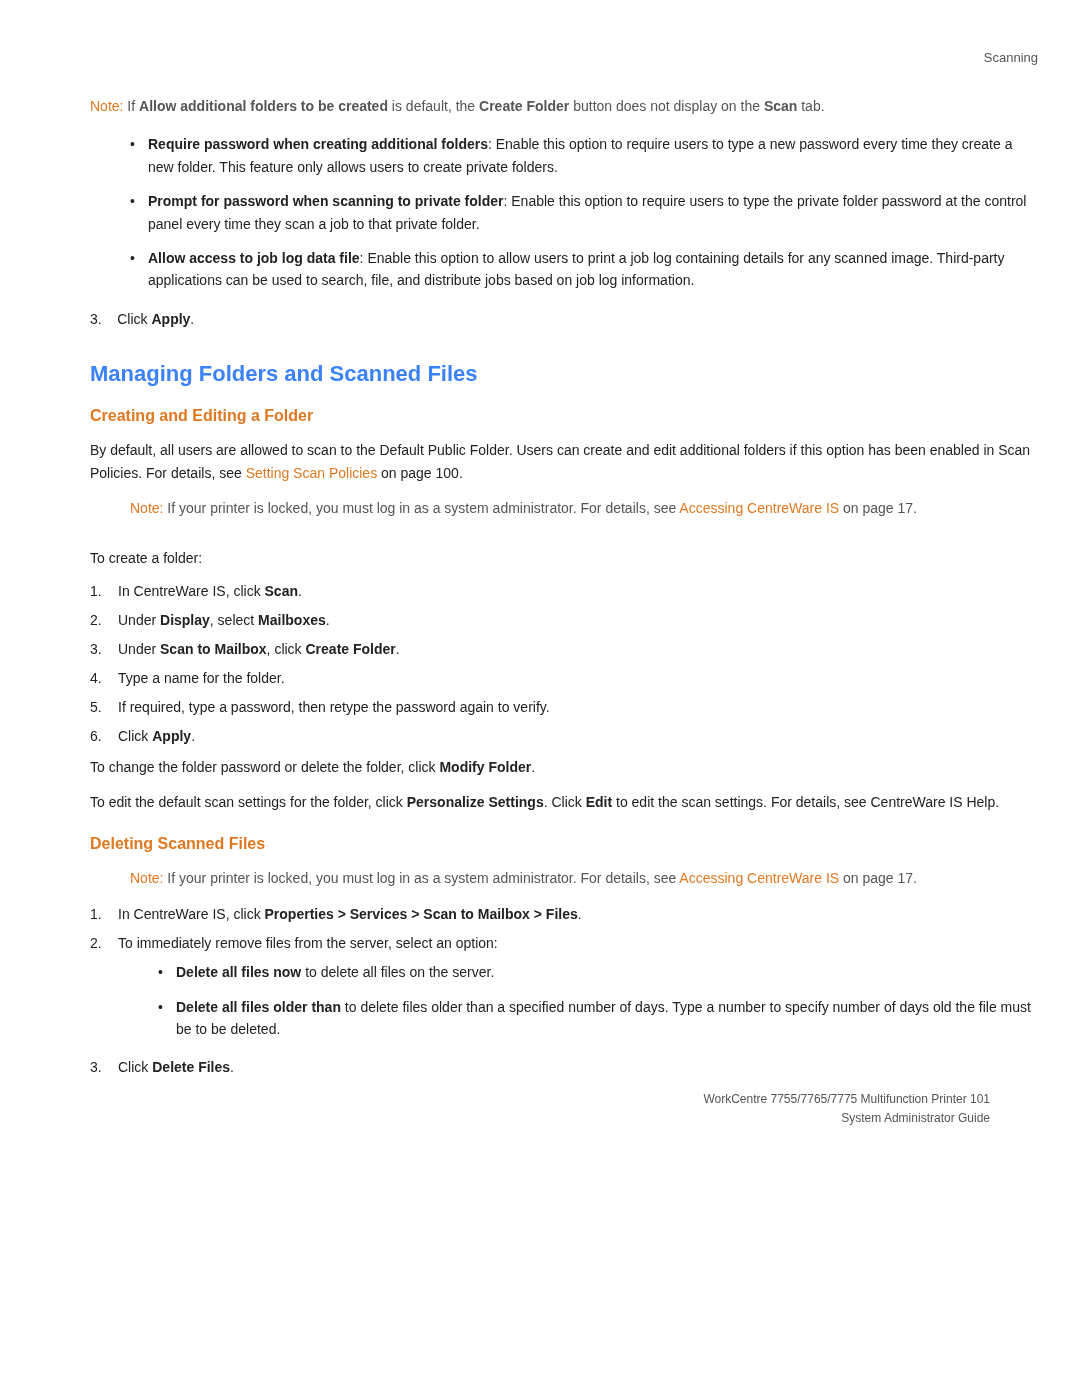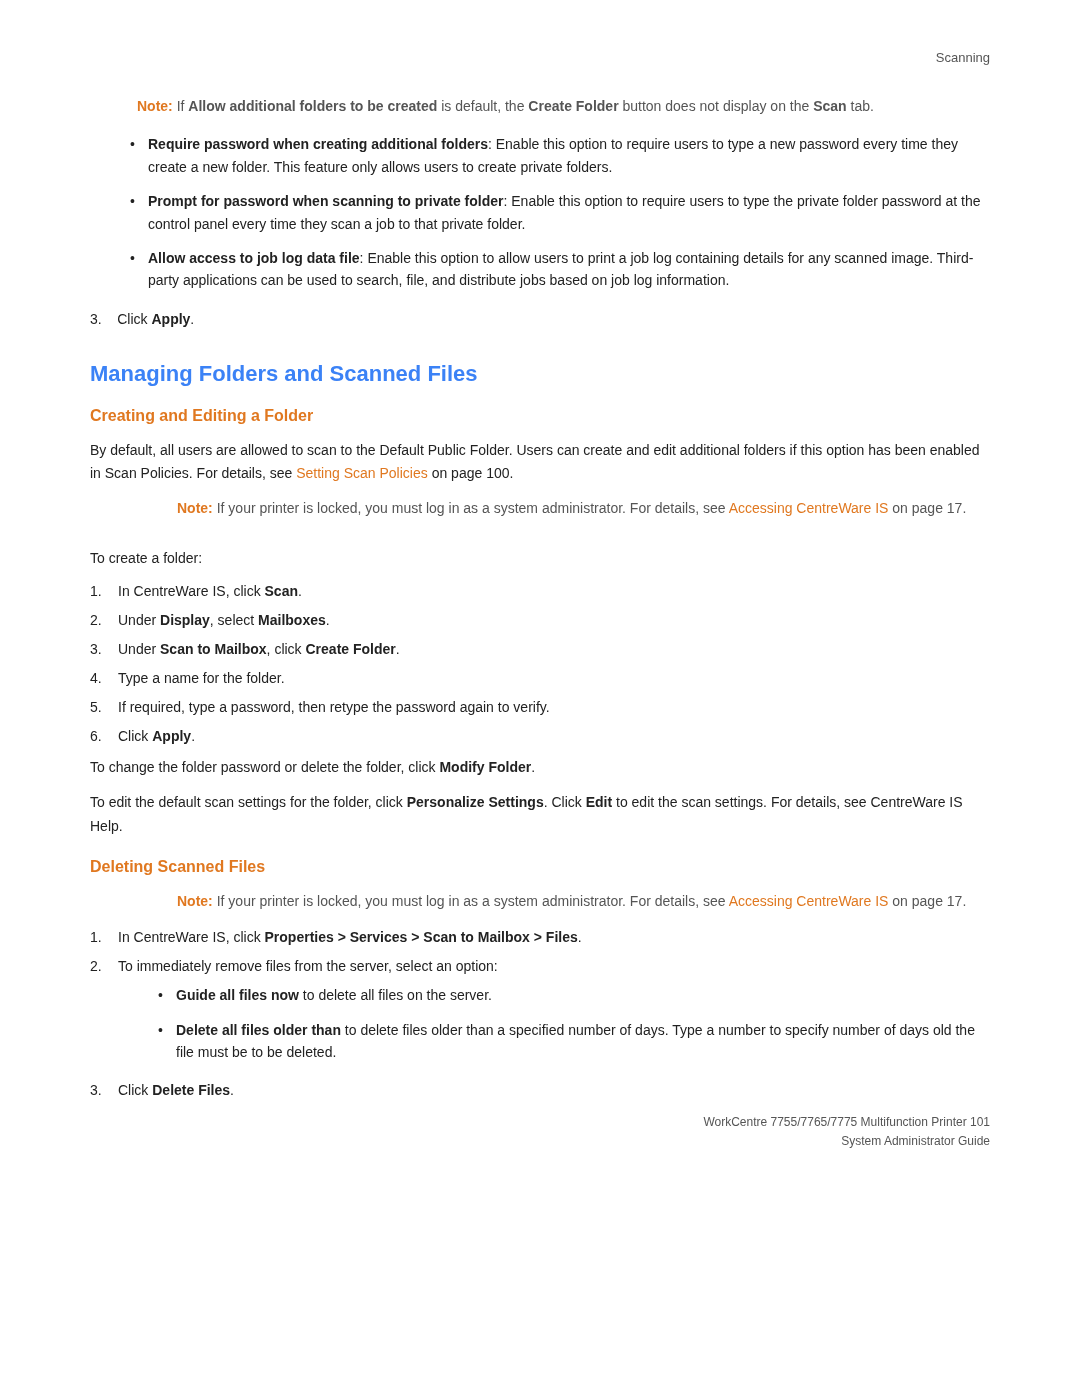--- a/index.html
+++ b/index.html
@@ -12,42 +12,41 @@
       background: #ffffff;
       font-family: Arial, Helvetica, sans-serif;
       font-size: 14px;
       color: #222222;
       width: 1080px;
       min-height: 1397px;
       position: relative;
     }
 
     .page-container {
-      padding: 50px 90px 80px 90px;
+      padding: 50px 42px 80px 90px;
       position: relative;
     }
 
     .page-header {
       text-align: right;
       font-size: 13px;
       color: #555555;
       margin-bottom: 30px;
     }
 
     .note-block {
       color: #555555;
       font-size: 14px;
       margin-bottom: 16px;
       line-height: 1.6;
     }
 
     .note-label {
       color: #e07820;
-      font-weight: bold;
-      margin-left: 47px;
+      font-weight: normal;
     }
 
     .bullet-list {
       list-style: none;
       margin: 0 0 16px 40px;
     }
 
     .bullet-list li {
       position: relative;
       padding-left: 18px;
@@ -212,21 +211,21 @@
       <span>In CentreWare IS, click <span class="bold-text">Properties &gt; Services &gt; Scan to Mailbox &gt; Files</span>.</span>
     </div>
     <div class="body-text" style="display:flex; margin-bottom:6px;">
       <span style="min-width:28px;">2.</span>
       <span>To immediately remove files from the server, select an option:</span>
     </div>
   </div>
 
   <ul class="bullet-list" style="margin-left: 68px;">
     <li>
-      <span class="bold-text">Guide all files now</span><span> to delete all files on the server.</span>
+      <span class="bold-text">Delete all files now</span><span> to delete all files on the server.</span>
     </li>
     <li>
       <span class="bold-text">Delete all files older than</span><span> to delete files older than a specified number of days. Type a number to specify number of days old the file must be to be deleted.</span>
     </li>
   </ul>
 
   <div class="body-text" style="display:flex; margin-bottom:6px;">
     <span style="min-width:28px;">3.</span>
     <span>Click <span class="bold-text">Delete Files</span>.</span>
   </div>

